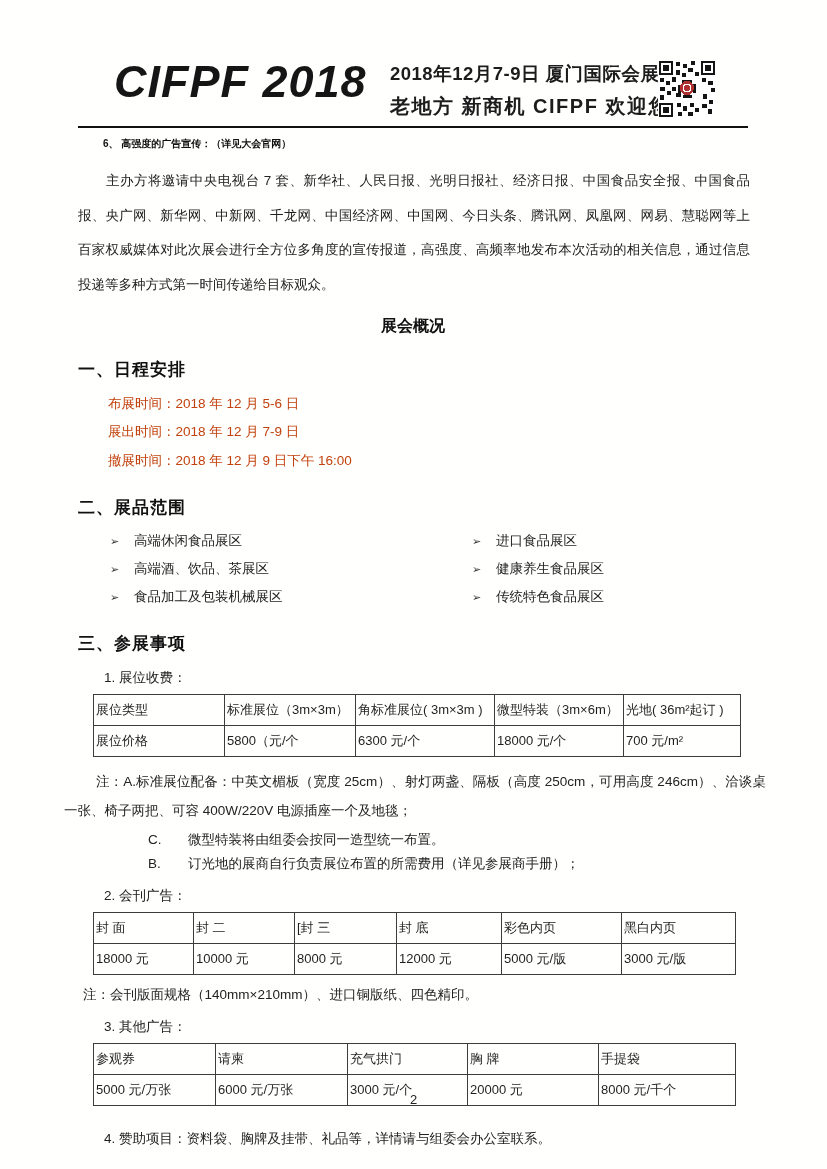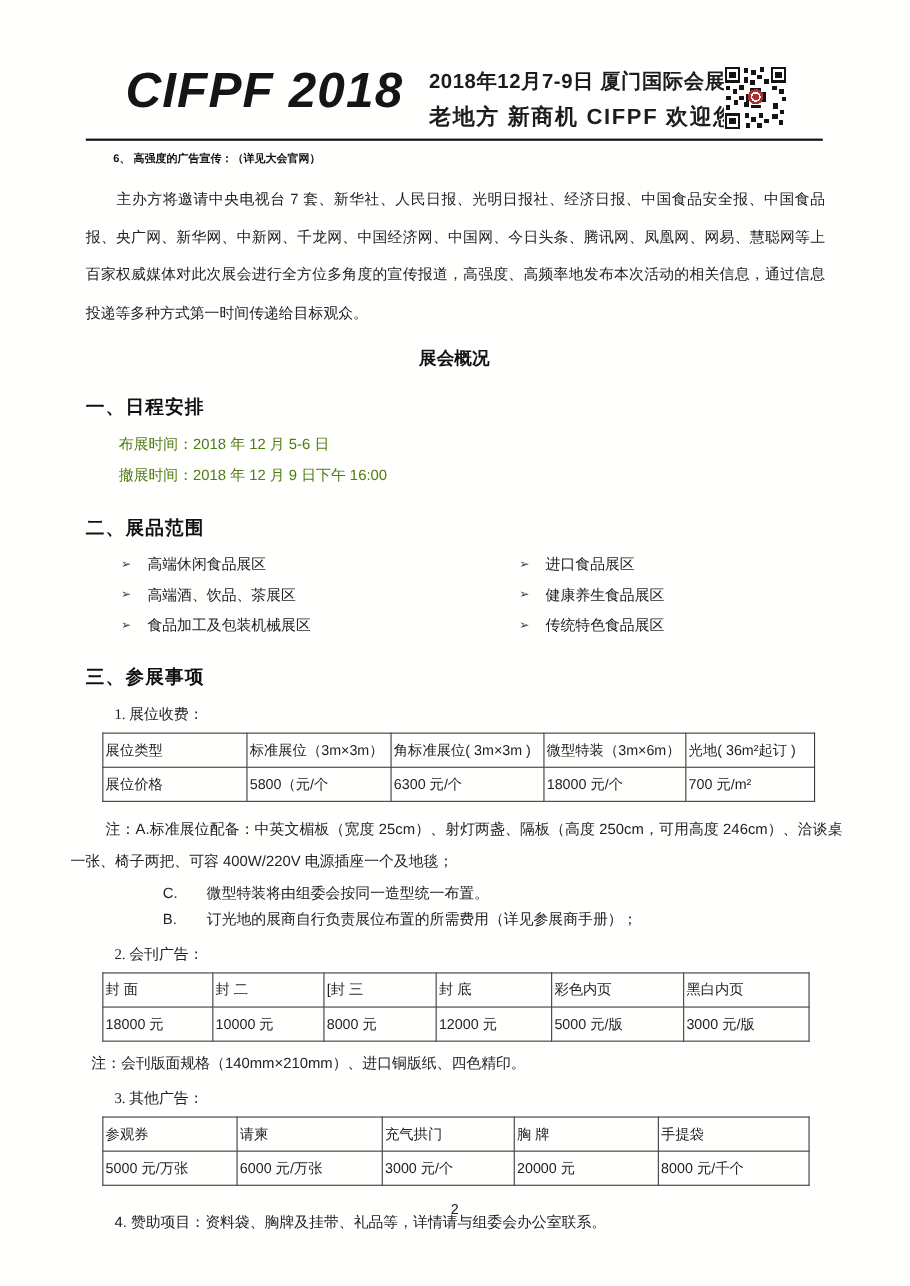--- a/index.html
+++ b/index.html
@@ -40,32 +40,32 @@
     margin-left:0; width:672px;
   }
   .center-title {
     margin-top:13px; text-align:center; font-size:16px; font-weight:700; color:#111;
   }
   .h-num {
     margin-top:21px; font-size:17px; font-weight:700; color:#111;
     letter-spacing:1px;
   }
   .schedule { margin-top:9px; padding-left:30px; }
-  .schedule-line { font-size:13.5px; line-height:28.5px; color:#4d7c0f; }
+  .schedule-line { font-size:13.5px; line-height:28.5px; color:#c2410c; }
   .scope-grid { margin-top:8px; display:flex; }
   .scope-col { width:50%; }
   .scope-col.right { padding-left:27px; box-sizing:border-box; }
   .scope-item {
     display:flex; align-items:center; height:28px; font-size:13.5px; color:#222;
   }
   .scope-item .bullet {
     width:24px; padding-left:32px; font-size:11px; color:#333; flex:none;
   }
   .subheading {
-    margin-top:14px; padding-left:26px; font-size:13.5px; color:#222;font-family:Liberation Serif, serif;
+    margin-top:14px; padding-left:26px; font-size:13.5px; color:#222;
   }
   table.price {
     border-collapse:collapse; margin-left:15px; margin-top:7px;
     table-layout:fixed;
   }
   table.price td {
     border:1px solid #3c3c3c; height:30px; text-align:left;
     font-size:13px; color:#1f1f1f; padding:0 2px; overflow:hidden;
     white-space:nowrap;
   }
@@ -155,20 +155,21 @@
   <div class="content">
 
     <div class="sec6-heading">6、 高强度的广告宣传：（详见大会官网）</div>
     <p class="promo-para">主办方将邀请中央电视台 7 套、新华社、人民日报、光明日报社、经济日报、中国食品安全报、中国食品报、央广网、新华网、中新网、千龙网、中国经济网、中国网、今日头条、腾讯网、凤凰网、网易、慧聪网等上百家权威媒体对此次展会进行全方位多角度的宣传报道，高强度、高频率地发布本次活动的相关信息，通过信息投递等多种方式第一时间传递给目标观众。</p>
 
     <div class="center-title">展会概况</div>
 
     <div class="h-num">一、日程安排</div>
     <div class="schedule">
       <div class="schedule-line">布展时间：2018 年 12 月 5-6 日</div>
+      <div class="schedule-line">展出时间：2018 年 12 月 7-9 日</div>
       <div class="schedule-line">撤展时间：2018 年 12 月 9 日下午 16:00</div>
     </div>
 
     <div class="h-num">二、展品范围</div>
     <div class="scope-grid">
       <div class="scope-col">
         <div class="scope-item">
           <span class="bullet">➢</span>
           <span>高端休闲食品展区</span>
         </div>

